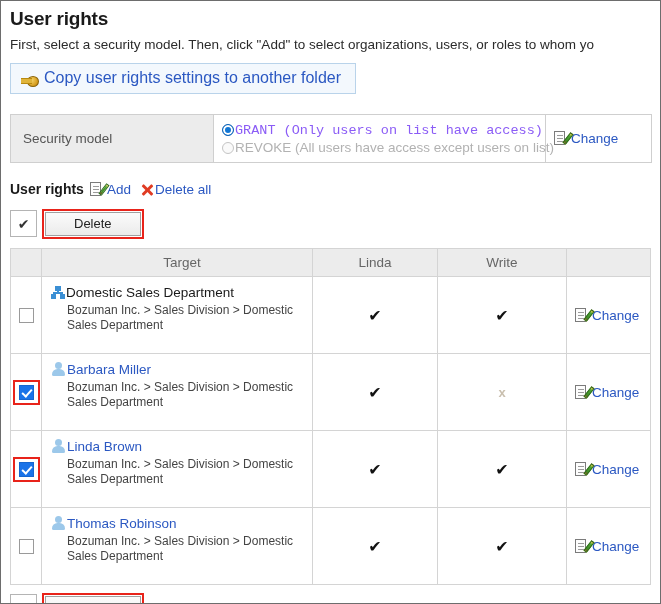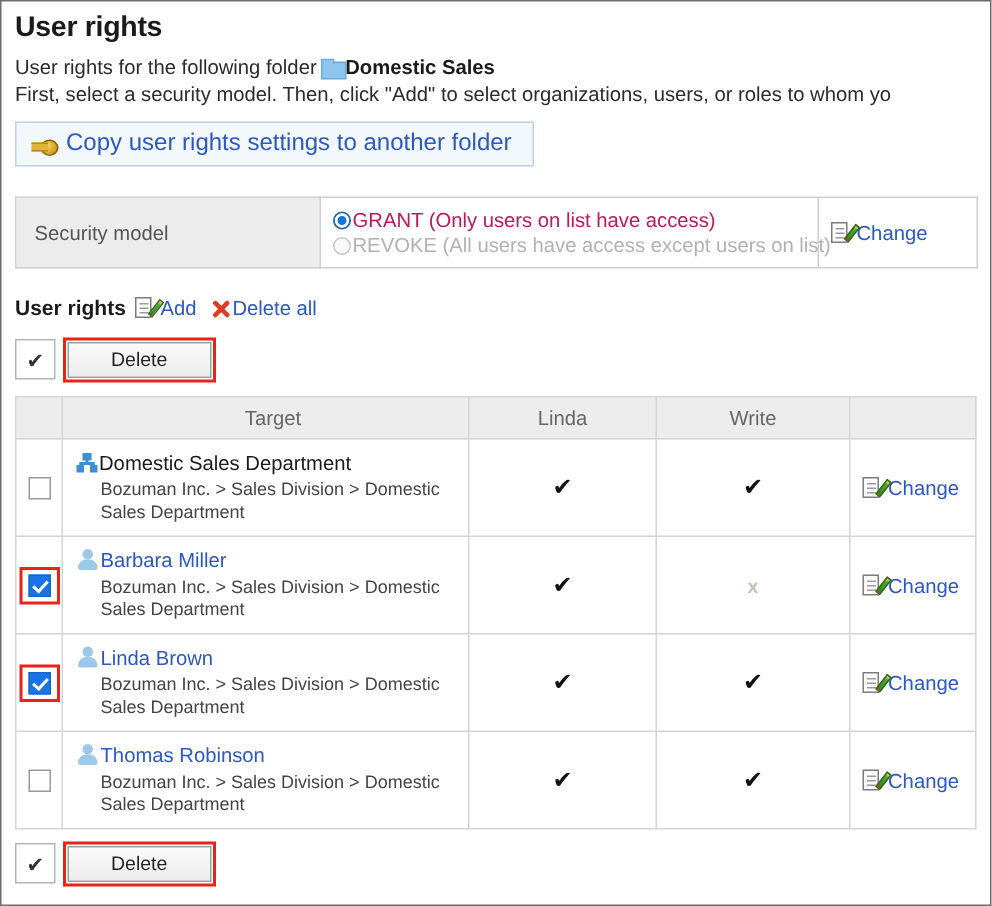--- a/index.html
+++ b/index.html
@@ -125,21 +125,21 @@
   .radio {
     display:inline-block; width:12px; height:12px; border-radius:50%;
     vertical-align:-2px; margin-right:1px;
     border:1px solid #5e5e5e; background:#fff;
   }
   .radio.on {
     background:#1176d4; border:1px solid #0f63b5;
     box-shadow: inset 0 0 0 2px #ffffff;
   }
   .radio.off { border:1px solid #c4c4c4; background:#fafafa; }
-  .opt-on { color:#be185d; }
+  .opt-on { color:#8b5cf6;font-family:Liberation Mono, monospace; }
   .opt-off { color:#b2b2b2; }
 
   
   .icon-edit {
     display:inline-block; width:15px; height:15px; position:relative;
     vertical-align:-3px; margin-right:2px;
   }
   .icon-edit .doc {
     position:absolute; left:0; top:0; width:11px; height:14px;
     background:#fdfdfd; border:1px solid #7b7b7b;
@@ -212,21 +212,21 @@
     font-size:13.5px; height:28px; text-align:center;
   }
   th.c-chk { width:31px; }
   th.c-target { width:271px; text-align:left; padding-left:11px; }
   th.c-read { width:125px; }
   th.c-write { width:129px; }
   th.c-act { width:84px; }
 
   table.rights tbody td { background:#fff; vertical-align:middle; }
   td.cell-chk { text-align:center; padding:0; }
-  td.cell-target { padding: 7px 8px 8px 9px; }
+  td.cell-target { padding: 7px 8px 20px 9px; }
   td.cell-mark { text-align:center; font-size:16px; color:#111; }
   td.cell-mark.x { color:#c9bfae; font-size:13px; font-weight:bold; }
   td.cell-act { padding-left:8px; }
 
   .target-name { font-size:13.5px; line-height:17px; white-space:nowrap; }
   .target-name .nm-org { color:#1a1a1a; }
   .target-name .nm-user { color:#2b58c2; cursor:pointer; }
   .target-path {
     font-size:12px; color:#444; line-height:15px;
     margin: 2px 0 0 16px; max-width: 235px;
@@ -283,23 +283,20 @@
 
   .bottom-bar { margin-top: 9px; }
 </style>
 </head>
 <body>
 
 <div class="page">
 
   <h1 class="page-title">User rights</h1>
 
-  <div class="desc-line">
-    <span>User rights for the following folder</span><span class="icon-folder"></span><span class="folder-name">Domestic Sales</span>
-  </div>
 
   <div class="desc-line">First, select a security model. Then, click "Add" to select organizations, users, or roles to whom yo</div>
 
   <div class="copy-box">
     <span class="icon-key"></span><span class="lnk">Copy user rights settings to another folder</span>
   </div>
 
   <table class="sec">
     <tbody>
         <tr>

